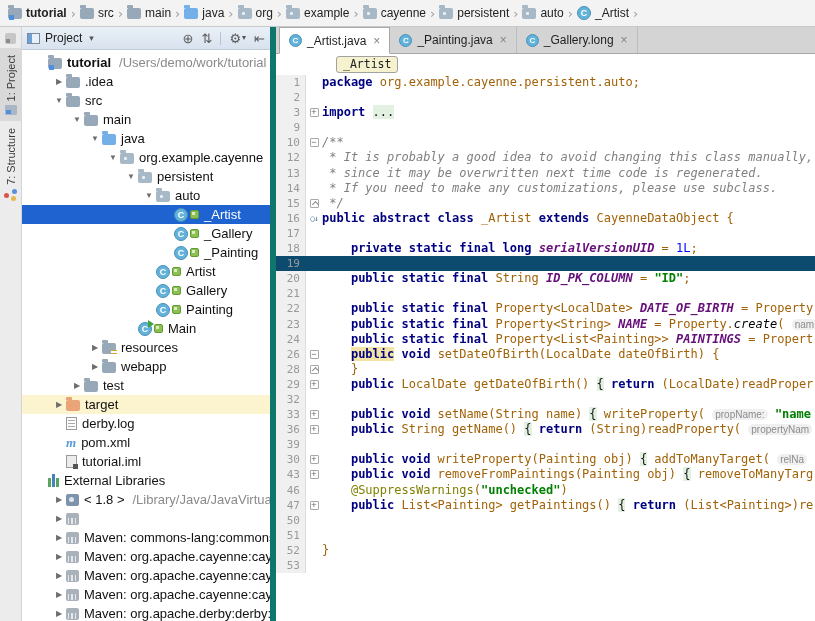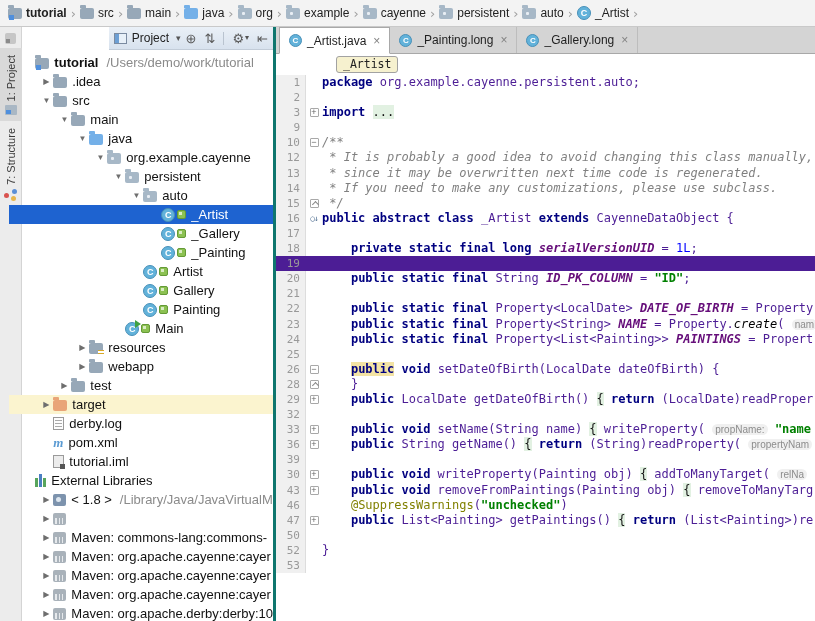--- a/index.html
+++ b/index.html
@@ -30,21 +30,21 @@
   .tw-label { writing-mode:vertical-rl; transform:rotate(180deg); font-size:11px; color:#3c3c3c; }
   .i-projtool { width:12px; height:10px; background:#a9b7c4; border-radius:1px; position:relative; }
   .i-projtool::after { content:""; position:absolute; left:1px; bottom:1px; width:5px; height:4px; background:#4f8fdd; }
   .i-structtool { position:relative; width:13px; height:12px; }
   .i-structtool i { position:absolute; width:5px; height:5px; border-radius:50%; }
   .i-structtool i:nth-child(1){ left:0; top:4px; background:#d9534f; }
   .i-structtool i:nth-child(2){ right:0; top:0; background:#5b8fd6; }
   .i-structtool i:nth-child(3){ right:1px; bottom:0; background:#e8b64c; }
 
   
-  #project-panel { width:254px; flex:none; display:flex; flex-direction:column; background:#fff; border-right:3px solid #0f766e;align-items:flex-end; }
+  #project-panel { width:254px; flex:none; display:flex; flex-direction:column; background:#fff; border-right:6px solid #0f766e; }
   .pp-header {
     height:23px; flex:none; background:linear-gradient(#eaf0f7,#d8e2ee);
     border-bottom:1px solid #c2ccd8; display:flex; align-items:center; padding:0 5px; gap:5px; font-size:12px; color:#222;
   }
   .i-projwin { width:13px; height:11px; border:1px solid #7a8aa0; background:#e8f0f8; position:relative; flex:none; }
   .i-projwin::before { content:""; position:absolute; left:0; top:0; bottom:0; width:4px; background:#6d9fd4; }
   .pp-caret { font-size:9px; color:#555; margin-left:2px; }
   .pp-actions { margin-left:auto; display:flex; align-items:center; gap:8px; color:#5a5a5a; font-size:13px; }
   .pp-act { cursor:pointer; line-height:1; }
   .pp-sep { width:1px; height:13px; background:#b9c3cf; }
@@ -104,34 +104,34 @@
   .etab.active { background:#fff; border:1px solid #a8a8a8; border-bottom:1px solid #fff; margin-bottom:-1px; height:27px; }
   .etab .i-class { width:13px; height:13px; font-size:8px; }
   .etab-close { color:#848484; font-size:12px; margin-left:2px; cursor:pointer; }
 
   .crumb-row { height:21px; flex:none; display:flex; align-items:center; padding-left:60px; background:#fff; }
   .crumb-chip { background:#f6f1cf; border:1px solid #a2a2a2; border-radius:3px; font-family:"DejaVu Sans Mono",monospace;
       font-size:11.5px; padding:0 6px; height:17px; line-height:15px; color:#222; cursor:pointer; }
 
   .code { flex:1; overflow:hidden; font-family:"DejaVu Sans Mono",monospace; font-size:12px; }
   .cl { height:15.1px; display:flex; white-space:pre; }
-  .cl.hl { background:#4c1d95; }
+  .cl.hl { background:#0c4a6e; }
   .gnum { width:30px; flex:none; text-align:right; padding-right:5px; background:#f0f0f0; border-right:1px solid #ddd;
       color:#999; font-size:11px; line-height:15px; }
   .cl.hl .gnum { background:transparent; border-right-color:transparent; }
   .gfold { width:16px; flex:none; display:flex; align-items:center; justify-content:center; }
   .ct { flex:1; overflow:hidden; line-height:15px; }
   .fb { width:9px; height:9px; border:1px solid #a8a8a8; background:#fff; color:#666; font-size:9px; line-height:7px;
       text-align:center; border-radius:1px; cursor:pointer; font-family:"Liberation Sans",sans-serif; }
   .fe { width:9px; height:9px; border:1px solid #a8a8a8; background:#fff; border-radius:1px; position:relative; cursor:pointer; }
   .fe::after { content:""; position:absolute; left:2px; top:2px; width:4px; height:4px; border-left:1px solid #888; border-top:1px solid #888; transform:rotate(45deg); }
   .govr { font-size:8px; color:#47688c; letter-spacing:-1px; white-space:nowrap; cursor:pointer; }
 
   .tk-kw  { color:#000080; font-weight:bold; }
-  .tk-pl  { color:#4c1d95; }
+  .tk-pl  { color:#a16207; }
   .tk-cm  { color:#808080; font-style:italic; }
   .tk-str { color:#008000; font-weight:bold; }
   .tk-num { color:#0000ff; }
   .tk-fld { color:#660e7a; font-style:italic; font-weight:bold;text-align:center; }
   .tk-stm { color:#000; font-style:italic; }
   .tk-ann { color:#808000; }
   .tk-hint{ font-family:"Liberation Sans",sans-serif; font-size:10px; color:#8c8c8c; background:#f0f0f0;
       border-radius:6px; padding:0 3px; }
   .tk-fold{ background:#e2f1e2; }
   .tk-kwhl{ color:#000080; font-weight:bold; background:#f3e3a4; }
@@ -453,21 +453,21 @@
 
   <div id="editor">
     <div class="tab-strip" id="tabs">
         <div class="etab active">
           <span class="i-class">C</span>
           <span>_Artist.java</span>
           <span class="etab-close">×</span>
         </div>
         <div class="etab">
           <span class="i-class">C</span>
-          <span>_Painting.long</span>
+          <span>_Painting.java</span>
           <span class="etab-close">×</span>
         </div>
         <div class="etab">
           <span class="i-class">C</span>
           <span>_Gallery.long</span>
           <span class="etab-close">×</span>
         </div>
       </div>
     <div class="crumb-row">
       <span class="crumb-chip">_Artist</span>
@@ -484,31 +484,31 @@
         <div class="cl"><span class="gnum">15</span><span class="gfold"><span class="fe"></span></span><span class="ct"><span class="tk-cm"> */</span></span></div>
         <div class="cl"><span class="gnum">16</span><span class="gfold"><span class="govr">○↓</span></span><span class="ct"><span class="tk-kw">public abstract class</span><span class="tk-pl"> _Artist </span><span class="tk-kw">extends</span><span class="tk-pl"> CayenneDataObject {</span></span></div>
         <div class="cl"><span class="gnum">17</span><span class="gfold"></span><span class="ct"></span></div>
         <div class="cl"><span class="gnum">18</span><span class="gfold"></span><span class="ct"><span class="tk-pl">    </span><span class="tk-kw">private static final long</span><span class="tk-pl"> </span><span class="tk-fld">serialVersionUID</span><span class="tk-pl"> = </span><span class="tk-num">1L</span><span class="tk-pl">;</span></span></div>
         <div class="cl hl"><span class="gnum">19</span><span class="gfold"></span><span class="ct"></span></div>
         <div class="cl"><span class="gnum">20</span><span class="gfold"></span><span class="ct"><span class="tk-pl">    </span><span class="tk-kw">public static final</span><span class="tk-pl"> String </span><span class="tk-fld">ID_PK_COLUMN</span><span class="tk-pl"> = </span><span class="tk-str">"ID"</span><span class="tk-pl">;</span></span></div>
         <div class="cl"><span class="gnum">21</span><span class="gfold"></span><span class="ct"></span></div>
         <div class="cl"><span class="gnum">22</span><span class="gfold"></span><span class="ct"><span class="tk-pl">    </span><span class="tk-kw">public static final</span><span class="tk-pl"> Property&lt;LocalDate&gt; </span><span class="tk-fld">DATE_OF_BIRTH</span><span class="tk-pl"> = Property</span></span></div>
         <div class="cl"><span class="gnum">23</span><span class="gfold"></span><span class="ct"><span class="tk-pl">    </span><span class="tk-kw">public static final</span><span class="tk-pl"> Property&lt;String&gt; </span><span class="tk-fld">NAME</span><span class="tk-pl"> = Property.</span><span class="tk-stm">create</span><span class="tk-pl">( </span><span class="tk-hint">nam</span></span></div>
         <div class="cl"><span class="gnum">24</span><span class="gfold"></span><span class="ct"><span class="tk-pl">    </span><span class="tk-kw">public static final</span><span class="tk-pl"> Property&lt;List&lt;Painting&gt;&gt; </span><span class="tk-fld">PAINTINGS</span><span class="tk-pl"> = Propert</span></span></div>
-        <div class="cl"><span class="gnum">25</span><span class="gfold"></span><span class="ct"></span></div>
         <div class="cl"><span class="gnum">26</span><span class="gfold"><span class="fb">−</span></span><span class="ct"><span class="tk-pl">    </span><span class="tk-kwhl">public</span><span class="tk-pl"> </span><span class="tk-kw">void</span><span class="tk-pl"> setDateOfBirth(LocalDate dateOfBirth) {</span></span></div>
         <div class="cl"><span class="gnum">28</span><span class="gfold"><span class="fe"></span></span><span class="ct"><span class="tk-pl">    }</span></span></div>
         <div class="cl"><span class="gnum">29</span><span class="gfold"><span class="fb">+</span></span><span class="ct"><span class="tk-pl">    </span><span class="tk-kw">public</span><span class="tk-pl"> LocalDate getDateOfBirth() </span><span class="tk-fold">{</span><span class="tk-pl"> </span><span class="tk-kw">return</span><span class="tk-pl"> (LocalDate)readProper</span></span></div>
         <div class="cl"><span class="gnum">32</span><span class="gfold"></span><span class="ct"></span></div>
         <div class="cl"><span class="gnum">33</span><span class="gfold"><span class="fb">+</span></span><span class="ct"><span class="tk-pl">    </span><span class="tk-kw">public void</span><span class="tk-pl"> setName(String name) </span><span class="tk-fold">{</span><span class="tk-pl"> writeProperty( </span><span class="tk-hint">propName:</span><span class="tk-pl"> </span><span class="tk-str">"name</span></span></div>
         <div class="cl"><span class="gnum">36</span><span class="gfold"><span class="fb">+</span></span><span class="ct"><span class="tk-pl">    </span><span class="tk-kw">public</span><span class="tk-pl"> String getName() </span><span class="tk-fold">{</span><span class="tk-pl"> </span><span class="tk-kw">return</span><span class="tk-pl"> (String)readProperty( </span><span class="tk-hint">propertyNam</span></span></div>
         <div class="cl"><span class="gnum">39</span><span class="gfold"></span><span class="ct"></span></div>
         <div class="cl"><span class="gnum">30</span><span class="gfold"><span class="fb">+</span></span><span class="ct"><span class="tk-pl">    </span><span class="tk-kw">public void</span><span class="tk-pl"> writeProperty(Painting obj) </span><span class="tk-fold">{</span><span class="tk-pl"> addToManyTarget( </span><span class="tk-hint">relNa</span></span></div>
         <div class="cl"><span class="gnum">43</span><span class="gfold"><span class="fb">+</span></span><span class="ct"><span class="tk-pl">    </span><span class="tk-kw">public void</span><span class="tk-pl"> removeFromPaintings(Painting obj) </span><span class="tk-fold">{</span><span class="tk-pl"> removeToManyTarg</span></span></div>
         <div class="cl"><span class="gnum">46</span><span class="gfold"></span><span class="ct"><span class="tk-pl">    </span><span class="tk-ann">@SuppressWarnings</span><span class="tk-pl">(</span><span class="tk-str">"unchecked"</span><span class="tk-pl">)</span></span></div>
         <div class="cl"><span class="gnum">47</span><span class="gfold"><span class="fb">+</span></span><span class="ct"><span class="tk-pl">    </span><span class="tk-kw">public</span><span class="tk-pl"> List&lt;Painting&gt; getPaintings() </span><span class="tk-fold">{</span><span class="tk-pl"> </span><span class="tk-kw">return</span><span class="tk-pl"> (List&lt;Painting&gt;)re</span></span></div>
         <div class="cl"><span class="gnum">50</span><span class="gfold"></span><span class="ct"></span></div>
+        <div class="cl"><span class="gnum">51</span><span class="gfold"></span><span class="ct"></span></div>
         <div class="cl"><span class="gnum">52</span><span class="gfold"></span><span class="ct"><span class="tk-pl">}</span></span></div>
         <div class="cl"><span class="gnum">53</span><span class="gfold"></span><span class="ct"></span></div>
       </div>
   </div>
 
 </div>
 
 </body></html>

